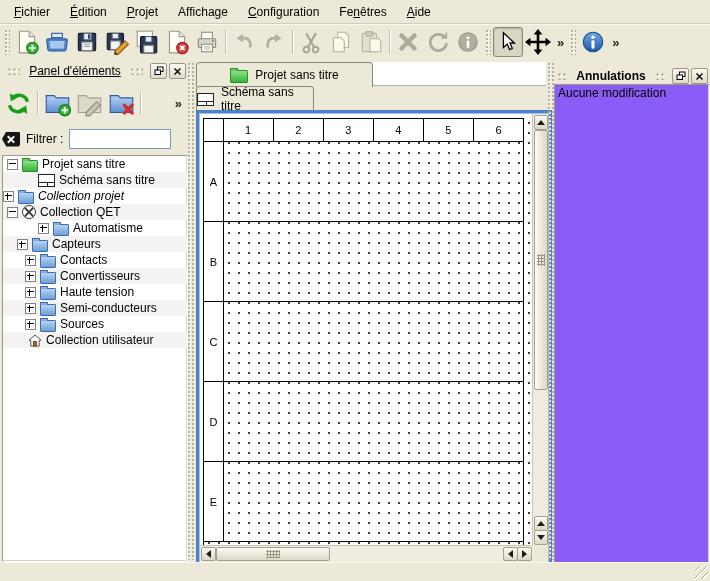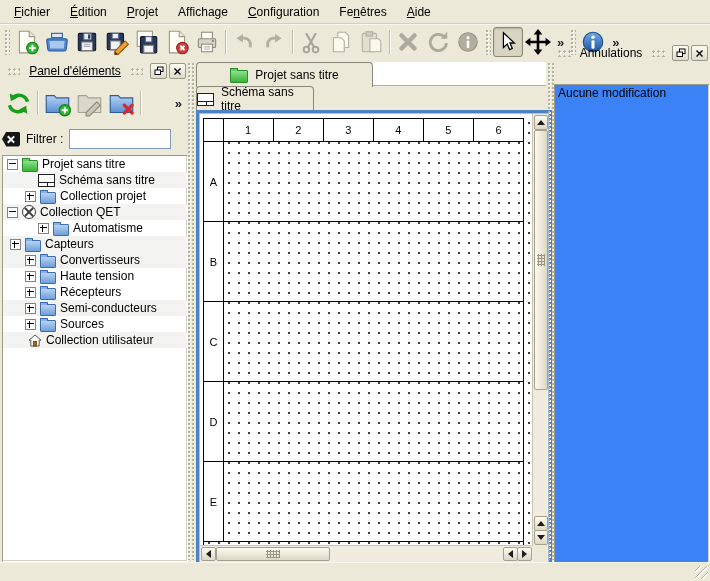--- a/index.html
+++ b/index.html
@@ -78,21 +78,21 @@
   .tri.up{border-bottom:5px solid #1c1c1c;border-top:none;}
   .tri.down{border-top:5px solid #1c1c1c;border-bottom:none;}
   .tri.left{border-right:5px solid #1c1c1c;border-left:none;}
   .tri.right{border-left:5px solid #1c1c1c;border-right:none;}
   .vthumb{position:absolute;left:1px;width:12px;top:16px;height:258px;background:linear-gradient(90deg,#fdfbf0,#dcd8c8);border:1px solid #a5a18d;border-radius:2px;}
   .vthumb::after{content:'';position:absolute;left:2px;top:50%;margin-top:-6px;width:8px;height:12px;background-image:radial-gradient(circle,#9a9684 1px,transparent 1.2px);background-size:3px 3px;}
   .hthumb{position:absolute;top:1px;height:12px;left:16px;width:112px;background:linear-gradient(#fdfbf0,#dcd8c8);border:1px solid #a5a18d;border-radius:2px;}
   .hthumb::after{content:'';position:absolute;top:2px;left:50%;margin-left:-7px;width:14px;height:8px;background-image:radial-gradient(circle,#9a9684 1px,transparent 1.2px);background-size:3px 3px;}
   .corner{position:absolute;right:1px;bottom:1px;width:15px;height:16px;background:#ece9d8;}
   
-  .undo-box{position:absolute;left:554px;top:84px;width:154px;height:479px;background:#3b82f6;border:1px solid #9e9a84;border-right-color:#fff;border-bottom-color:#fff;box-shadow:inset -1px -1px 0 #d6d2c2;overflow:hidden;}
+  .undo-box{position:absolute;left:554px;top:84px;width:154px;height:479px;background:#8b5cf6;border:1px solid #9e9a84;border-right-color:#fff;border-bottom-color:#fff;box-shadow:inset -1px -1px 0 #d6d2c2;overflow:hidden;}
   .undo-item{height:17px;line-height:17px;padding:0 3px;white-space:nowrap;}
   
   .statusbar{position:absolute;left:0;bottom:0;width:710px;height:18px;background:#ece9d8;border-top:1px solid #f7f6ef;}
   .grip{position:absolute;right:2px;bottom:2px;width:13px;height:13px;background:repeating-linear-gradient(135deg,transparent 0 3px,#b2ae9d 3px 4px,#fdfcf7 4px 5px);}
   svg{display:block;}
 </style>
 </head>
 <body>
 
 <div class="menubar">
@@ -332,54 +332,54 @@
     <div class="tree-row" style="padding-left: 4px;">
       <span class="exp minus"></span>
       <span class="ic-folder green"></span>
       <span>Projet sans titre</span>
     </div>
     <div class="tree-row alt" style="padding-left: 22px;">
       <span class="exp-sp"></span>
       <span class="ic-schema"></span>
       <span>Schéma sans titre</span>
     </div>
-    <div class="tree-row" style="padding-left: 22px;">
+    <div class="tree-row" style=" font-style: italic;">
       <span class="exp plus"></span>
       <span class="ic-folder"></span>
       <span>Collection projet</span>
     </div>
     <div class="tree-row alt" style="padding-left: 4px;">
       <span class="exp minus"></span>
       <span class="ic-qet"></span>
       <span>Collection QET</span>
     </div>
     <div class="tree-row" style="padding-left: 35px;">
       <span class="exp plus"></span>
       <span class="ic-folder"></span>
       <span>Automatisme</span>
     </div>
-    <div class="tree-row alt" style="padding-left: 7px;">
+    <div class="tree-row alt" style="padding-left: 14px;">
       <span class="exp plus"></span>
       <span class="ic-folder"></span>
       <span>Capteurs</span>
     </div>
+    <div class="tree-row" style="padding-left: 22px;">
+      <span class="exp plus"></span>
+      <span class="ic-folder"></span>
+      <span>Contacts</span>
+    </div>
     <div class="tree-row alt" style="padding-left: 22px;">
       <span class="exp plus"></span>
       <span class="ic-folder"></span>
       <span>Convertisseurs</span>
     </div>
     <div class="tree-row" style="padding-left: 22px;">
       <span class="exp plus"></span>
       <span class="ic-folder"></span>
       <span>Haute tension</span>
-    </div>
-    <div class="tree-row" style="padding-left: 22px;">
-      <span class="exp plus"></span>
-      <span class="ic-folder"></span>
-      <span>Récepteurs</span>
     </div>
     <div class="tree-row alt" style="padding-left: 22px;">
       <span class="exp plus"></span>
       <span class="ic-folder"></span>
       <span>Semi-conducteurs</span>
     </div>
     <div class="tree-row" style="padding-left: 22px;">
       <span class="exp plus"></span>
       <span class="ic-folder"></span>
       <span>Sources</span>
@@ -461,21 +461,21 @@
       </div>
     <div class="sbtn" style="right:1px;">
         <span class="tri right"></span>
       </div>
   </div>
   <div class="corner"></div>
 </div>
 
 <div class="splitter" style="left:547px;"></div>
 
-<div class="dock-title" style="left:552px;top:44px;width:156px;">
+<div class="dock-title" style="left:552px;top:67px;width:156px;font-weight:bold;">
   <div class="dock-tex"></div>
   <span class="t">Annulations</span>
   <div class="dock-tex"></div>
   <span class="dk-btn">
       <svg width="10" height="10" viewBox="0 0 10 10">
         <rect x="3.5" y="1" width="5.5" height="4.5" fill="#fff" stroke="#000"></rect>
         <rect x="1" y="4" width="5.5" height="4.5" fill="#fff" stroke="#000"></rect>
       </svg>
     </span>
   <span class="dk-btn">

